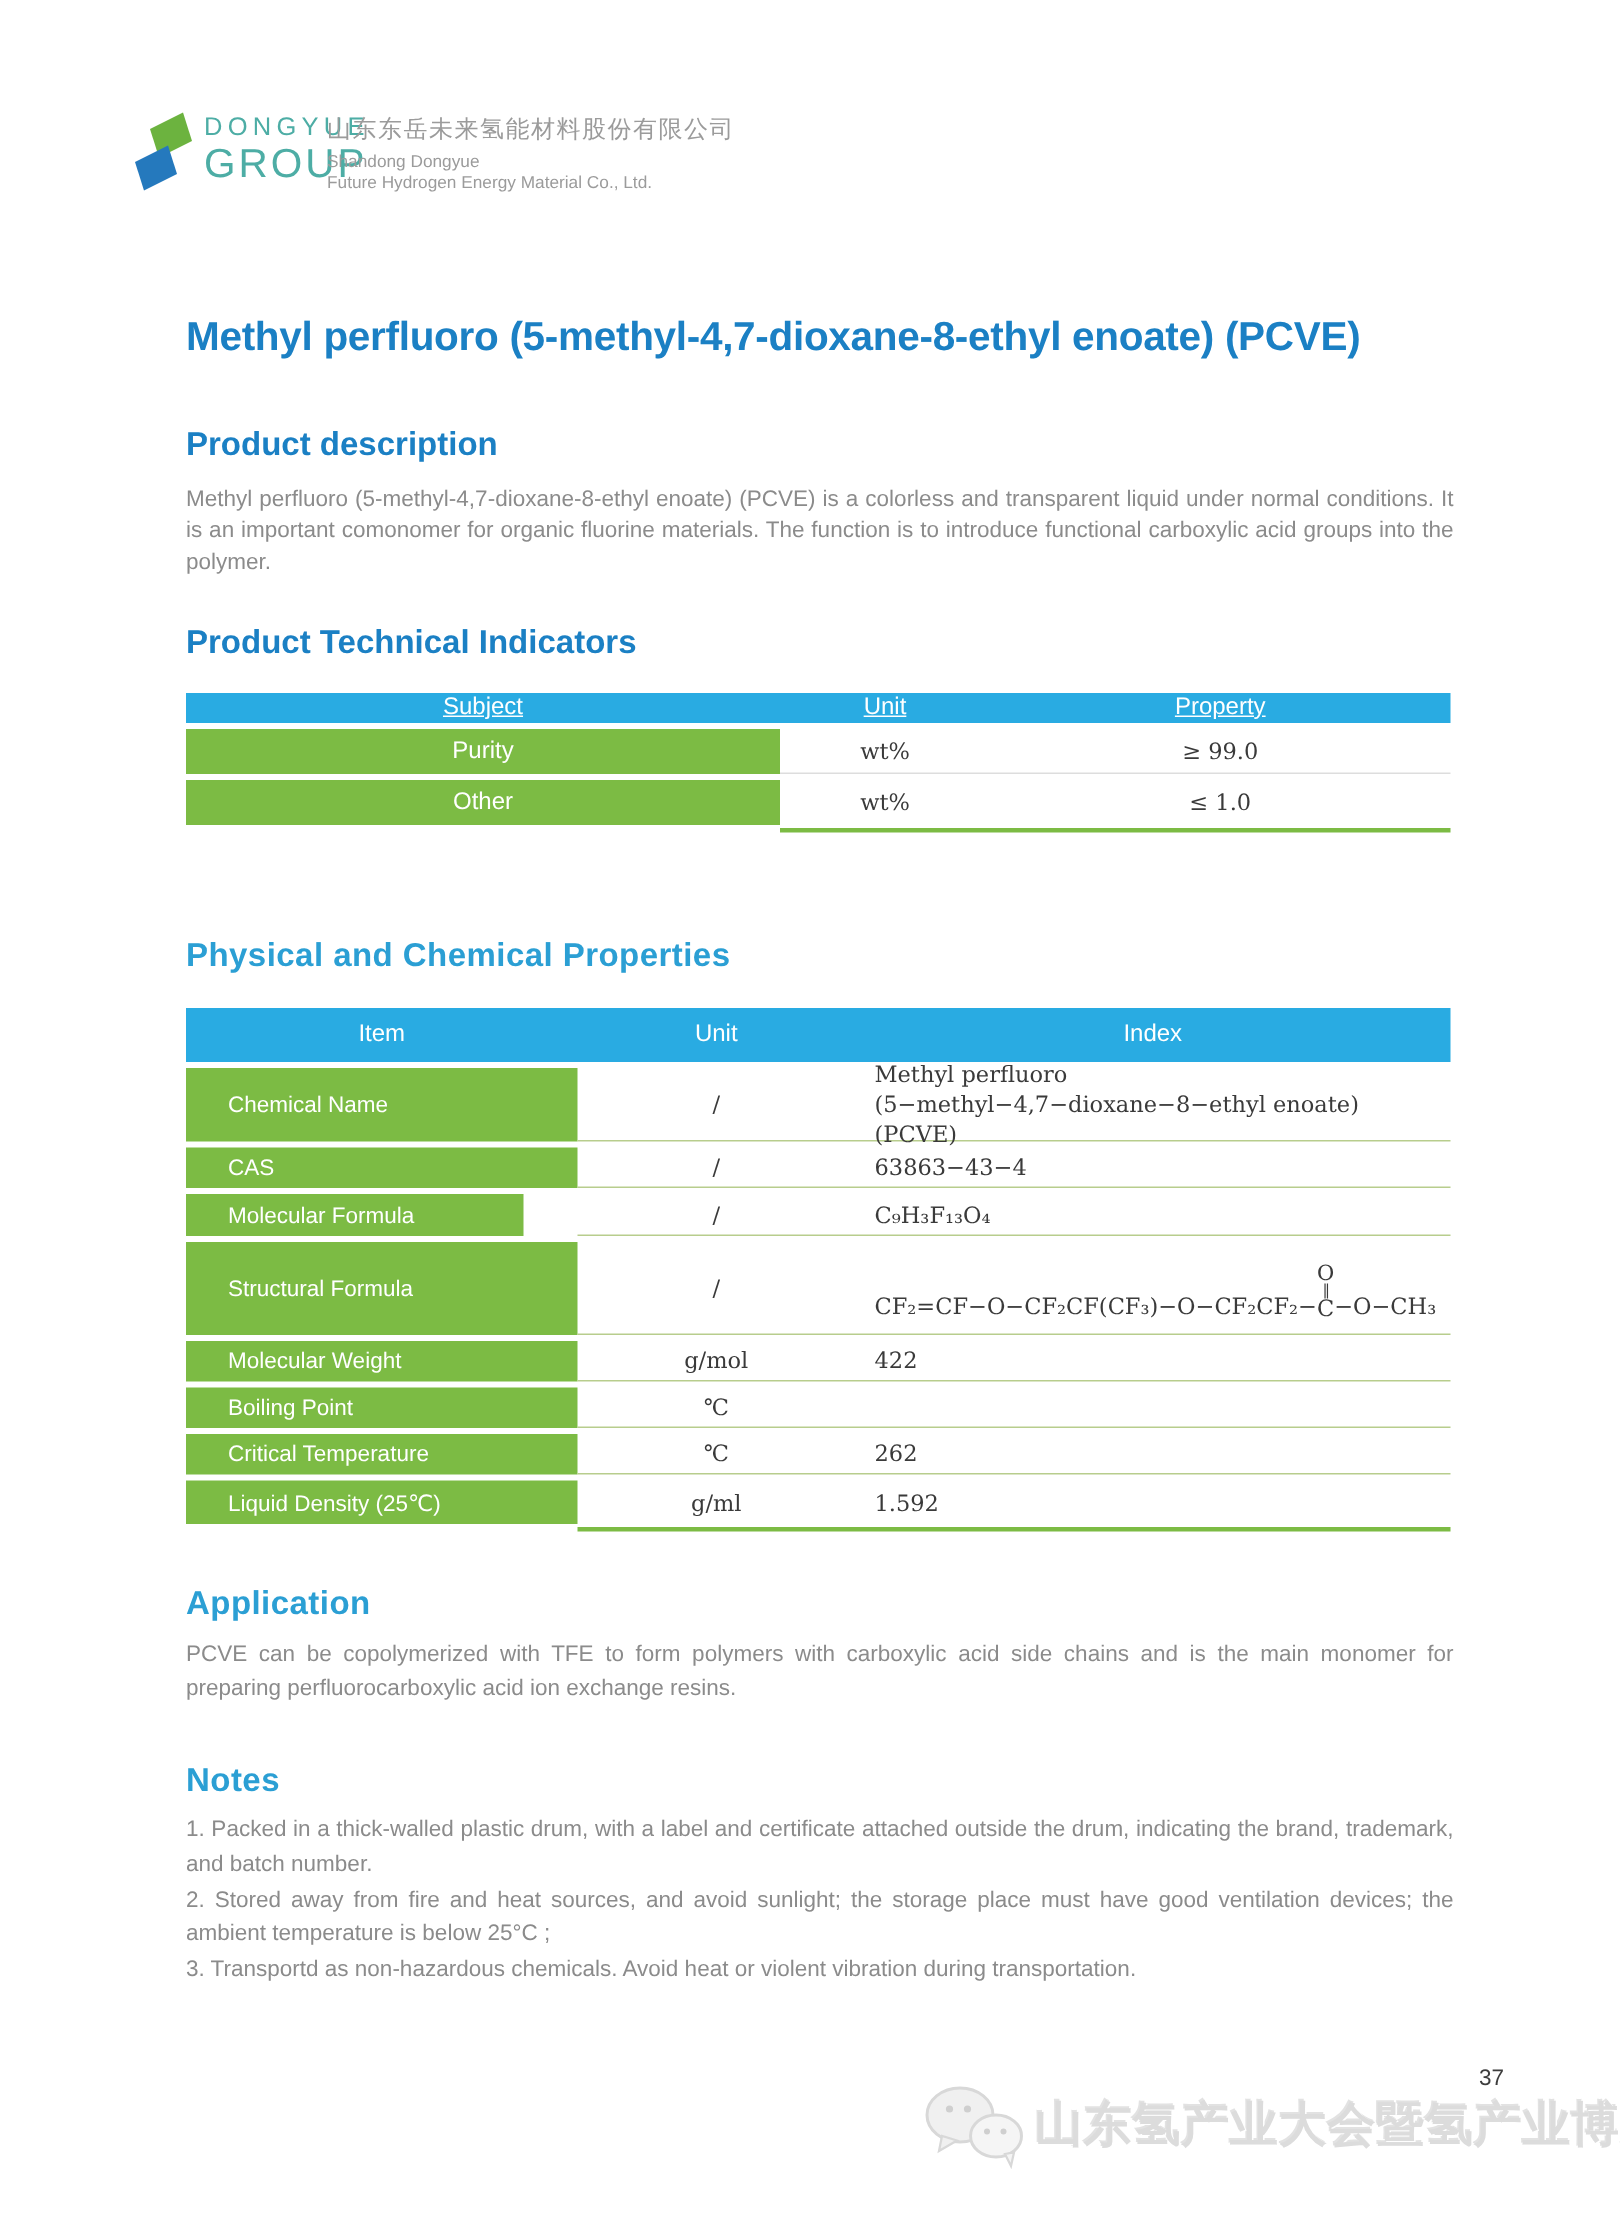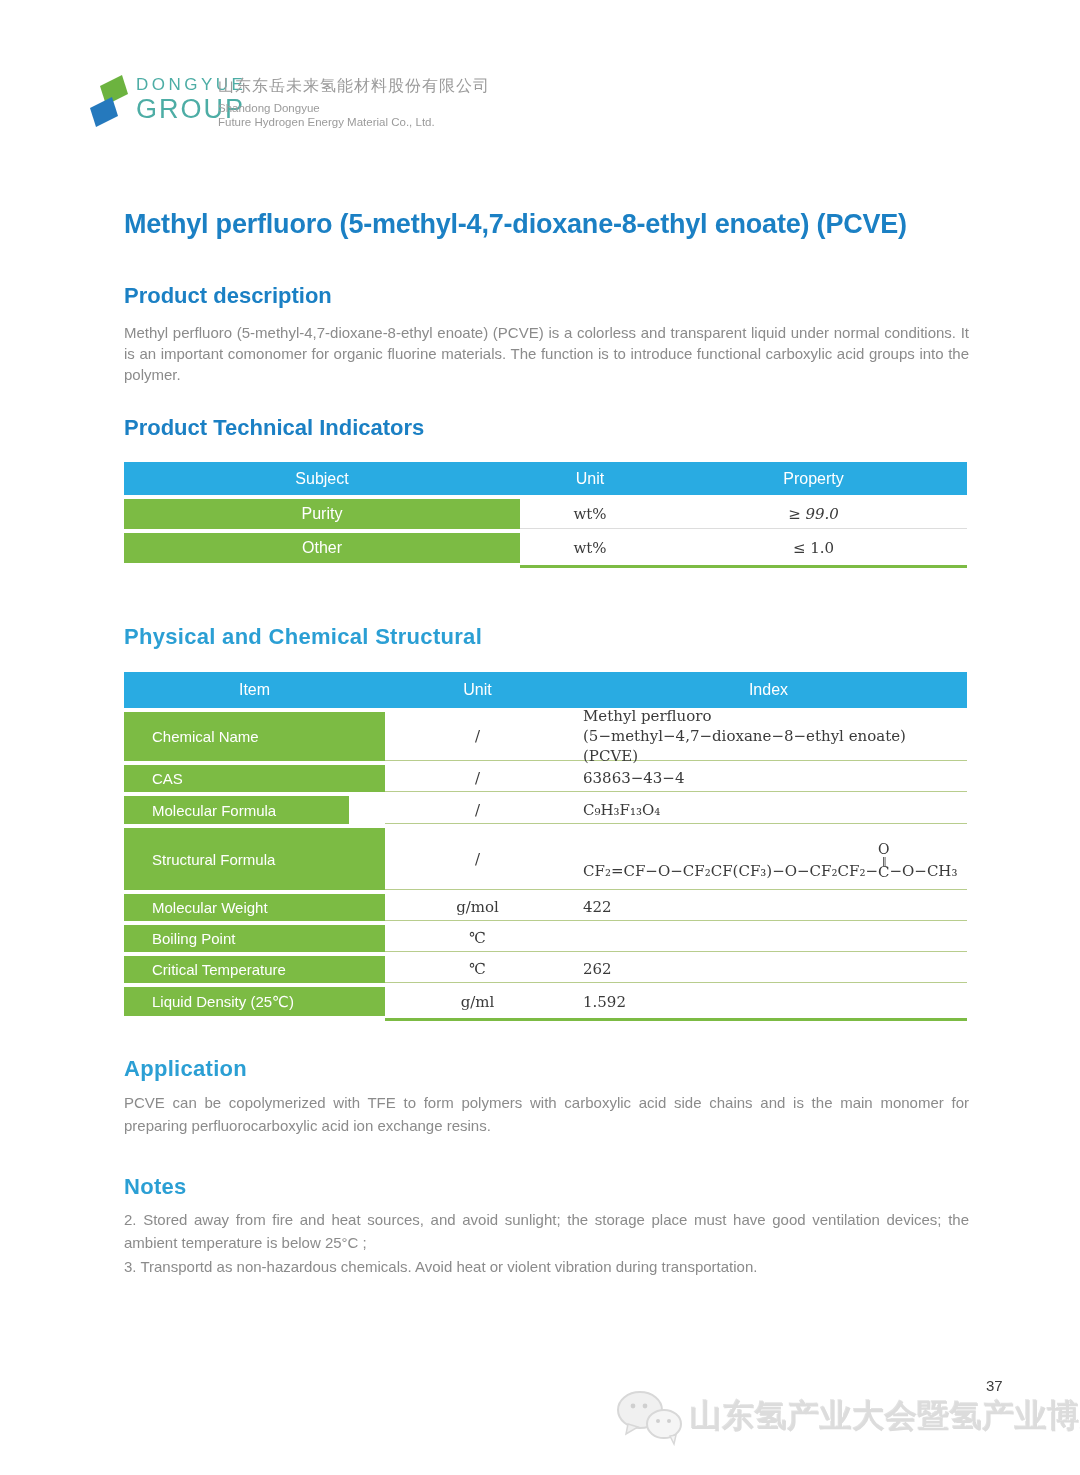--- a/index.html
+++ b/index.html
@@ -86,43 +86,43 @@
   </div>
 
   <div class="page-title">Methyl perfluoro (5-methyl-4,7-dioxane-8-ethyl enoate) (PCVE)</div>
 
   <div class="h-dark" style="top:283px;">Product description</div>
   <div class="body-text" style="top:322px;">Methyl perfluoro (5-methyl-4,7-dioxane-8-ethyl enoate) (PCVE) is a colorless and transparent liquid under normal conditions. It is an important comonomer for organic fluorine materials. The function is to introduce functional carboxylic acid groups into the polymer.</div>
 
   <div class="h-dark" style="top:415px;">Product Technical Indicators</div>
 
   <div class="tbl" style="top:462px;">
-    <div class="tbl-head" style="height:33px;">
+    <div class="tbl-head" style="height:20px;text-decoration:underline;">
       <div class="hc" style="width:396px;">Subject</div>
       <div class="hc" style="width:140px;">Unit</div>
       <div class="hc" style="width:307px;">Property</div>
     </div>
     <div class="row" style="height:30px;">
       <div class="gcell" style="width:396px;">Purity</div>
       <div class="rwrap sep1">
         <div class="ucell serif" style="width:140px;">wt%</div>
-        <div class="ucell serif" style="width:307px;font-style:italic;">≥ 99.0</div>
+        <div class="ucell serif" style="width:307px;">≥ 99.0</div>
       </div>
     </div>
     <div class="row" style="height:30px;">
       <div class="gcell" style="width:440px;">Other</div>
       <div class="rwrap">
         <div class="ucell serif" style="width:140px;">wt%</div>
         <div class="ucell serif" style="width:307px;">≤ 1.0</div>
       </div>
     </div>
     <div class="green-bar" style="margin-left:396px;"></div>
   </div>
 
-  <div class="h-cyan" style="top:624px;">Physical and Chemical Structural</div>
+  <div class="h-cyan" style="top:624px;">Physical and Chemical Properties</div>
 
   <div class="tbl" style="top:672px;">
     <div class="tbl-head" style="height:36px;">
       <div class="hc" style="width:261px;">Item</div>
       <div class="hc" style="width:185px;">Unit</div>
       <div class="hc" style="width:397px;">Index</div>
     </div>
 
     <div class="row" style="height:49px;">
       <div class="gcell left" style="width:261px;">Chemical Name</div>
@@ -197,20 +197,21 @@
       </div>
     </div>
     <div class="green-bar" style="margin-left:261px;"></div>
   </div>
 
   <div class="h-cyan" style="top:1056px;">Application</div>
   <div class="body-text" style="top:1091px; line-height:23px;">PCVE can be copolymerized with TFE to form polymers with carboxylic acid side chains and is the main monomer for preparing perfluorocarboxylic acid ion exchange resins.</div>
 
   <div class="h-cyan" style="top:1174px;">Notes</div>
   <div class="body-text" style="top:1209px;">
+    <div class="note-line">1. Packed in a thick-walled plastic drum, with a label and certificate attached outside the drum, indicating the brand, trademark, and batch number.</div>
     <div class="note-line">2. Stored away from fire and heat sources, and avoid sunlight; the storage place must have good ventilation devices; the ambient temperature is below 25°C ;</div>
     <div class="note-line">3. Transportd as non-hazardous chemicals. Avoid heat or violent vibration during transportation.</div>
   </div>
 
   <div class="watermark">
     <svg width="78" height="58" viewBox="0 0 78 58">
       <ellipse cx="28" cy="22" rx="22" ry="18" fill="#f0f0f0" stroke="#d8d8d8" stroke-width="2"></ellipse>
       <polygon points="16,36 14,46 26,39" fill="#f0f0f0" stroke="#d8d8d8" stroke-width="1.5"></polygon>
       <circle cx="21" cy="18" r="2.4" fill="#cfcfcf"></circle>
       <circle cx="33" cy="18" r="2.4" fill="#cfcfcf"></circle>

